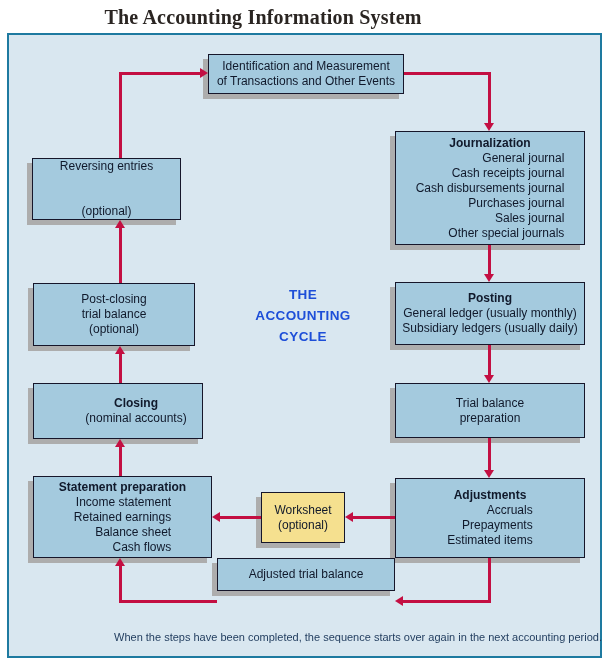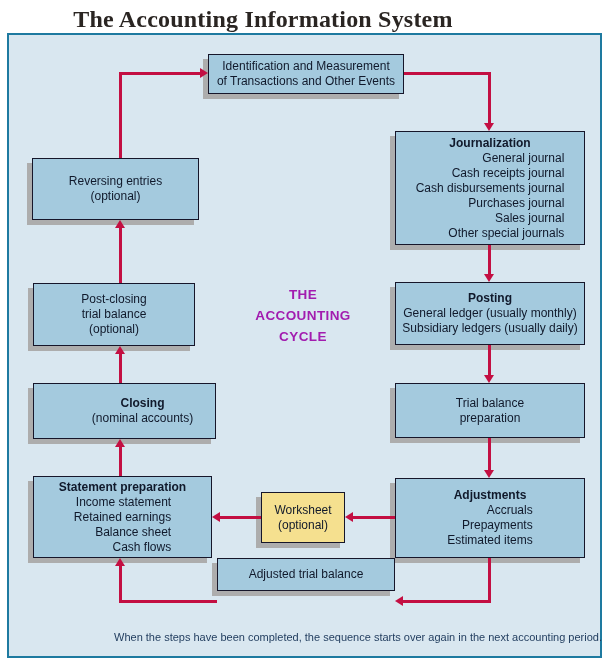--- a/index.html
+++ b/index.html
@@ -4,33 +4,33 @@
 <style>
   :root{
     --arrow:#C30F42; --box-fill:#A4CADE; --worksheet-fill:#F5E08F;
     --frame-border:#1E7AA0; --frame-bg:#D9E7F0; --box-border:#16162A;
     --shadow:#ADADAD; --text:#10192B; --title-text:#2A2522; --caption-text:#1E3A5C;
   }
   html,body{margin:0;padding:0;background:#FFFFFF;}
   #stage{position:relative;width:610px;height:666px;background:#FFFFFF;overflow:hidden;
          font-family:"Liberation Sans",sans-serif;color:var(--text);}
   .page-title{position:absolute;left:0;top:6px;width:526px;text-align:center;
-         font-family:"Liberation Serif",serif;font-weight:bold;font-size:24px;
+         font-family:"Liberation Serif",serif;font-weight:bold;font-size:20px;
          color:var(--title-text);letter-spacing:0.2px;}
   .frame{position:absolute;left:7px;top:33px;width:595px;height:625px;box-sizing:border-box;
          border:2px solid var(--frame-border);background:var(--frame-bg);}
   .node{position:absolute;box-sizing:border-box;background:var(--box-fill);
         border:1.6px solid var(--box-border);box-shadow:-5px 5px 0 var(--shadow);
         display:flex;flex-direction:column;justify-content:center;
         font-size:12px;line-height:15px;color:var(--text);text-align:center;}
   .node .bold{font-weight:bold;}
   .node .list{width:fit-content;margin:0 auto;text-align:right;}
   .worksheet{background:var(--worksheet-fill);}
   .center-label{position:absolute;left:245px;top:284px;width:116px;text-align:center;
-        font-weight:bold;font-size:13.5px;line-height:21px;color:#a21caf;letter-spacing:0.4px;}
+        font-weight:bold;font-size:13.5px;line-height:21px;color:#1d4ed8;letter-spacing:0.4px;}
   .caption{position:absolute;left:8px;top:631px;width:594px;text-align:right;
         font-size:11px;color:var(--caption-text);}
   .seg{position:absolute;background:var(--arrow);}
   .ah{position:absolute;width:0;height:0;}
   .ah-down{border-left:5px solid transparent;border-right:5px solid transparent;border-top:8px solid var(--arrow);}
   .ah-up{border-left:5px solid transparent;border-right:5px solid transparent;border-bottom:8px solid var(--arrow);}
   .ah-left{border-top:5px solid transparent;border-bottom:5px solid transparent;border-right:8px solid var(--arrow);}
   .ah-right{border-top:5px solid transparent;border-bottom:5px solid transparent;border-left:8px solid var(--arrow);}
 </style>
 </head>
@@ -91,32 +91,32 @@
   <div class="node" style="left:33px;top:476px;width:179px;height:82px;">
     <div class="bold">Statement preparation</div>
     <div class="list">
       <div>Income statement</div>
       <div>Retained earnings</div>
       <div>Balance sheet</div>
       <div>Cash flows</div>
     </div>
   </div>
 
-  <div class="node" style="left:33px;top:383px;width:183px;height:56px;padding-left:36px;">
+  <div class="node" style="left:33px;top:383px;width:170px;height:56px;padding-left:36px;">
     <div class="bold">Closing</div>
     <div>(nominal accounts)</div>
   </div>
 
   <div class="node" style="left:33px;top:283px;width:162px;height:63px;">
     <div>Post-closing</div>
     <div>trial balance</div>
     <div>(optional)</div>
   </div>
 
-  <div class="node" style="left:32px;top:158px;width:167px;height:62px;">
+  <div class="node" style="left:32px;top:158px;width:149px;height:62px;justify-content:space-between;">
     <div>Reversing entries</div>
     <div>(optional)</div>
   </div>
 
   <div class="center-label">
     <div>THE</div>
     <div>ACCOUNTING</div>
     <div>CYCLE</div>
   </div>
 

